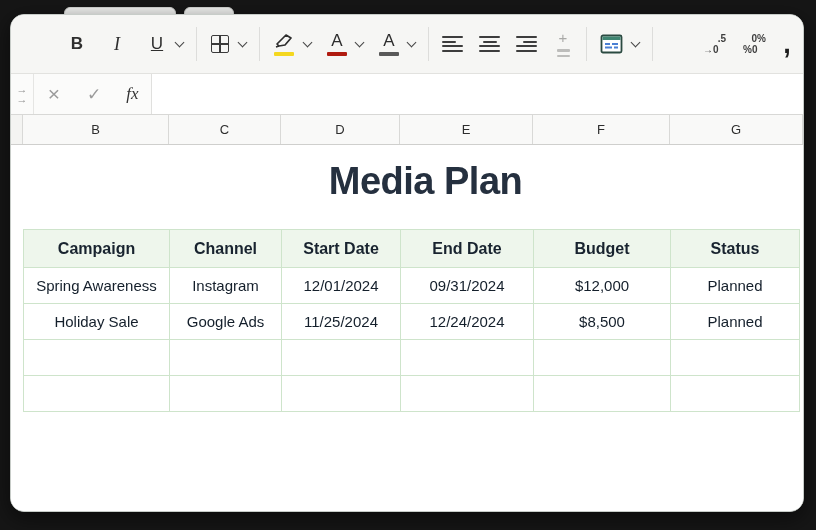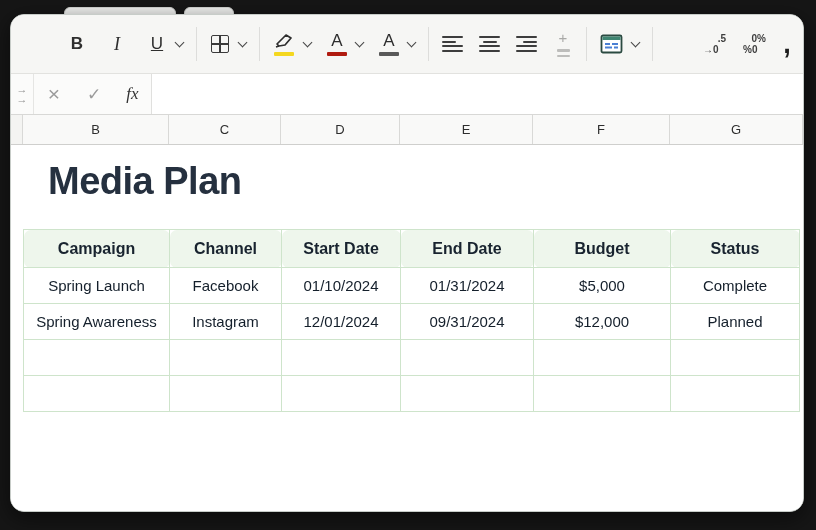--- a/index.html
+++ b/index.html
@@ -70,26 +70,26 @@
   
   .colstrip { height:30px; flex:0 0 auto; background:#f9f9f8; border-bottom:1px solid #cfcfcd;
     display:flex; font-size:13px; color:#2e2e2e; }
   .corner { width:12px; background:#f4f4f2; border-right:1px solid #d9d9d7; }
   .colcell { border-right:1px solid #d9d9d7; display:flex; align-items:center; justify-content:center; }
   .cw0{width:146px;} .cw1{width:112px;} .cw2{width:119px;} .cw3{width:133px;} .cw4{width:137px;} .cw5{flex:1;}
 
   
   .sheet { flex:1; background:#ffffff; padding-left:12px; overflow:hidden; }
   .title { margin:14px 0 0 25px; font-size:38px; line-height:44px; font-weight:700;
-    letter-spacing:-0.5px; color:var(--title-color,#25303f); }
+    letter-spacing:-0.5px; color:var(--title-color,#25303f);text-align:center; }
   table { border-collapse:collapse; table-layout:fixed; width:776px; margin-top:26px; }
   col.c0{width:146px;} col.c1{width:112px;} col.c2{width:119px;} col.c3{width:133px;} col.c4{width:137px;} col.c5{width:129px;}
   th, td { border:1px solid var(--table-border,#cee4cb); text-align:center;
     overflow:hidden; white-space:nowrap; }
-  th { height:38px; background:var(--header-bg,#eef6ec); font-size:16px; font-weight:700; color:#18232f;border-radius:7px; }
+  th { height:38px; background:var(--header-bg,#eef6ec); font-size:16px; font-weight:700; color:#18232f; }
   td { height:36px; font-size:15px; color:#141f2b; }
 </style>
 </head>
 <body>
 
 <div class="tab-sliver one"></div>
 <div class="tab-sliver two"></div>
 
 <div class="window">
 
@@ -236,39 +236,39 @@
           <th>Campaign</th>
           <th>Channel</th>
           <th>Start Date</th>
           <th>End Date</th>
           <th>Budget</th>
           <th>Status</th>
         </tr>
       </thead>
       <tbody>
 
-          <tr>
-            <td>Spring Launch</td>
-            <td>Facebook</td>
-            <td>01/10/2024</td>
-            <td>01/31/2024</td>
-            <td>$5,000</td>
-            <td>Complete</td>
-          </tr>
 
 
           <tr>
             <td>Spring Awareness</td>
             <td>Instagram</td>
             <td>12/01/2024</td>
             <td>09/31/2024</td>
             <td>$12,000</td>
             <td>Planned</td>
           </tr>
 
+          <tr>
+            <td>Holiday Sale</td>
+            <td>Google Ads</td>
+            <td>11/25/2024</td>
+            <td>12/24/2024</td>
+            <td>$8,500</td>
+            <td>Planned</td>
+          </tr>
 
         <tr>
             <td></td>
             <td></td>
             <td></td>
             <td></td>
             <td></td>
             <td></td>
           </tr>
           <tr>

